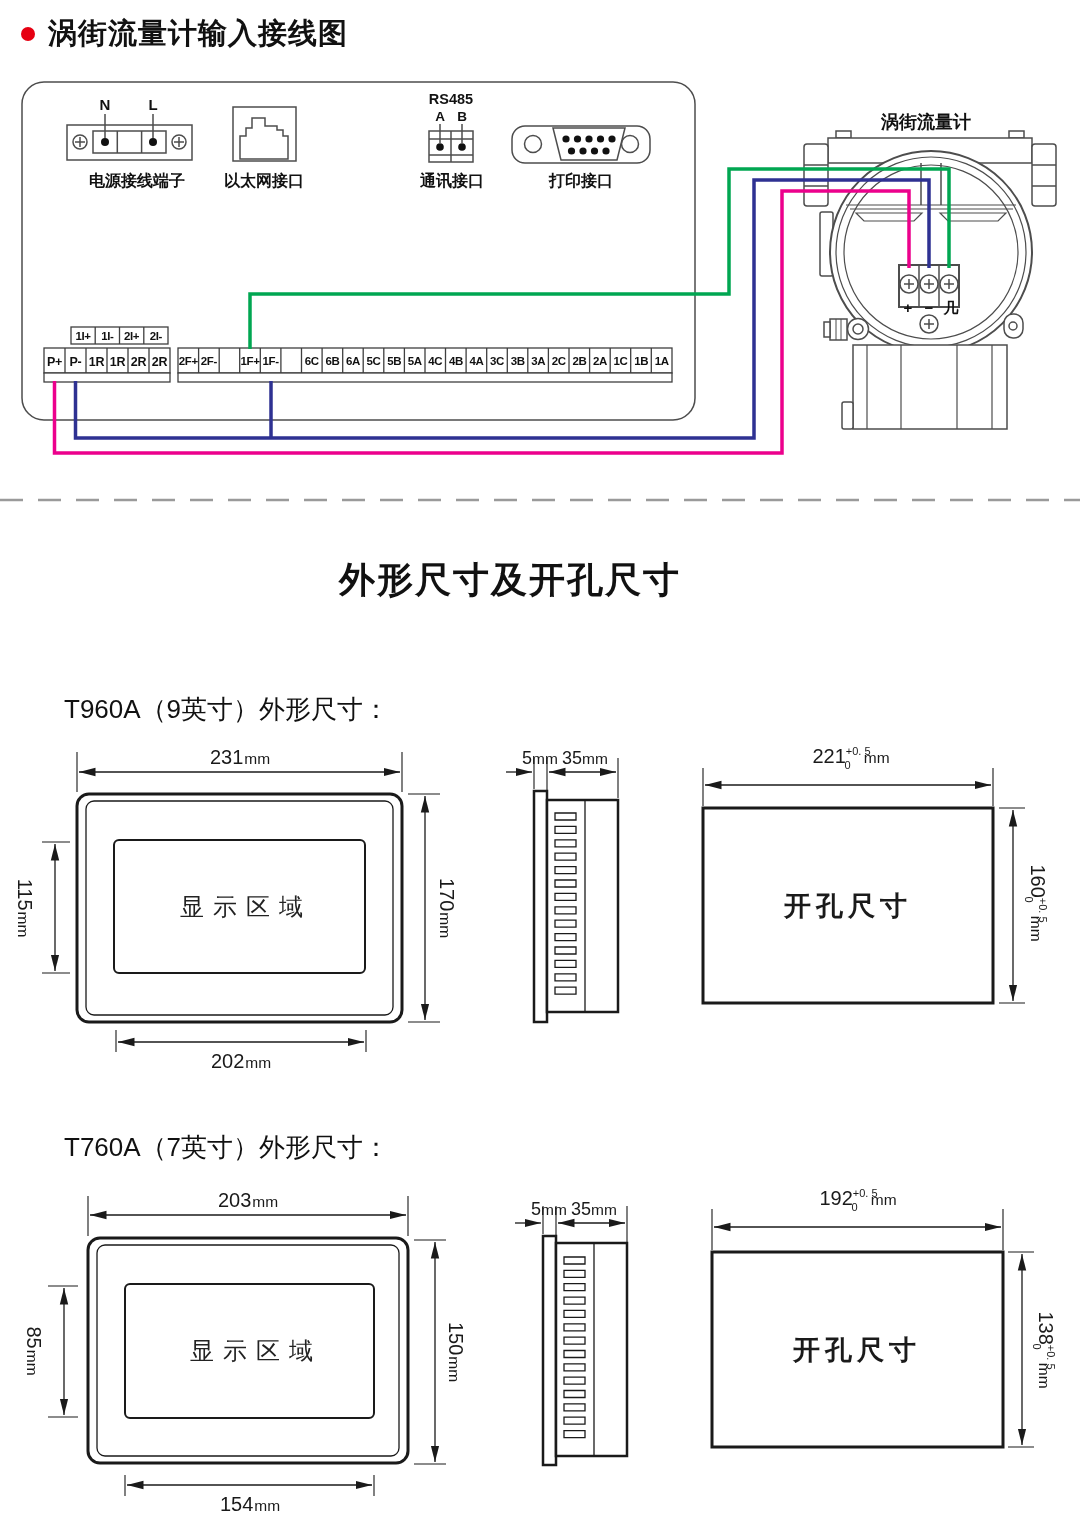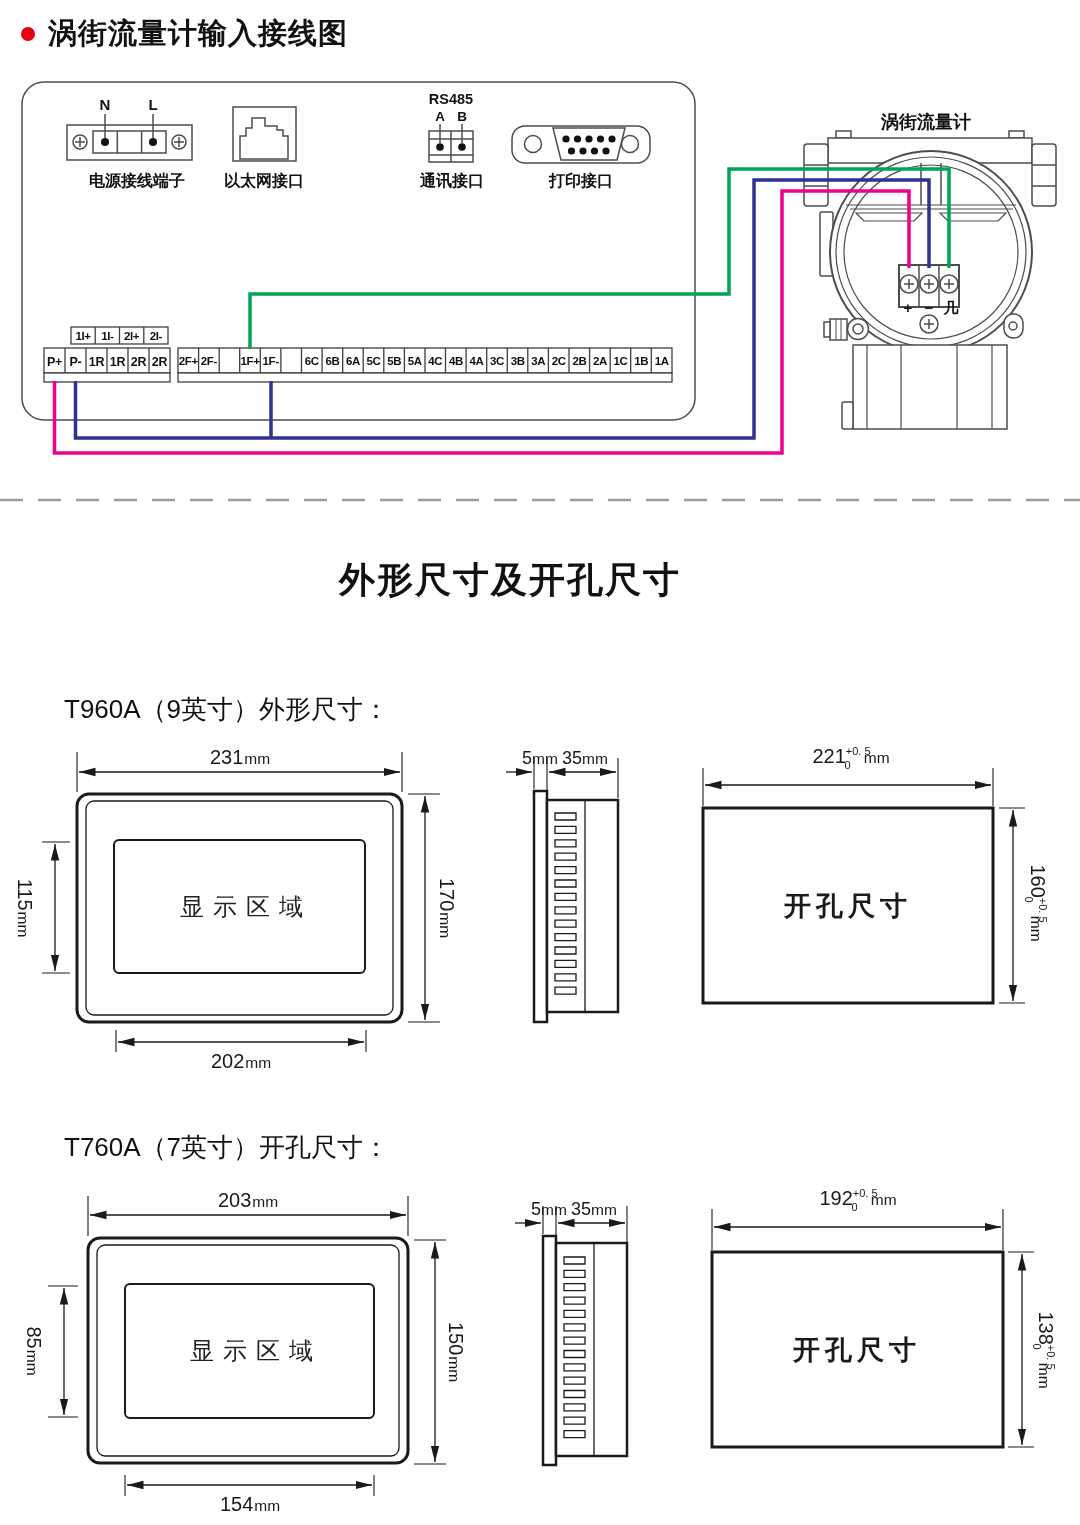--- a/index.html
+++ b/index.html
@@ -42,21 +42,21 @@
 <body>
 
 <div class="abs hdr1">
   <svg width="16" height="16">
     <circle cx="8" cy="8" r="7" fill="#E60012"></circle>
   </svg>
   <span>涡街流量计输入接线图</span>
 </div>
 <div class="abs hdr2">外形尺寸及开孔尺寸</div>
 <div class="abs hdr3" style="top:692px">T960A（9英寸）外形尺寸：</div>
-<div class="abs hdr3" style="top:1130px">T760A（7英寸）开孔尺寸：</div>
+<div class="abs hdr3" style="top:1130px">T760A（7英寸）外形尺寸：</div>
 
 <svg class="stage" width="1080" height="1525" viewBox="0 0 1080 1525">
   <defs>
     <marker id="arr" markerUnits="userSpaceOnUse" markerWidth="18" markerHeight="12" refX="16.5" refY="6" orient="auto-start-reverse">
       <path d="M16.5 6L0 1.8L0 10.2Z" fill="#1a1a1a"></path>
     </marker>
   </defs>
 
   <g>
     <rect x="22" y="82" width="673" height="338" rx="22" class="pf"></rect>

